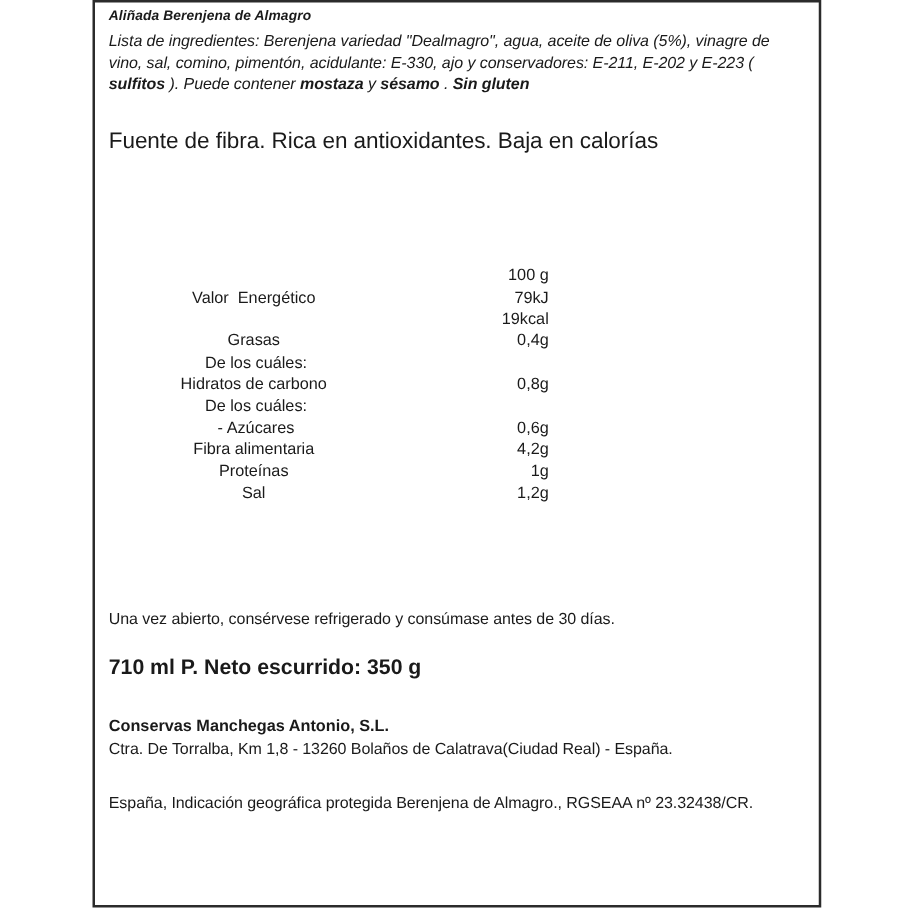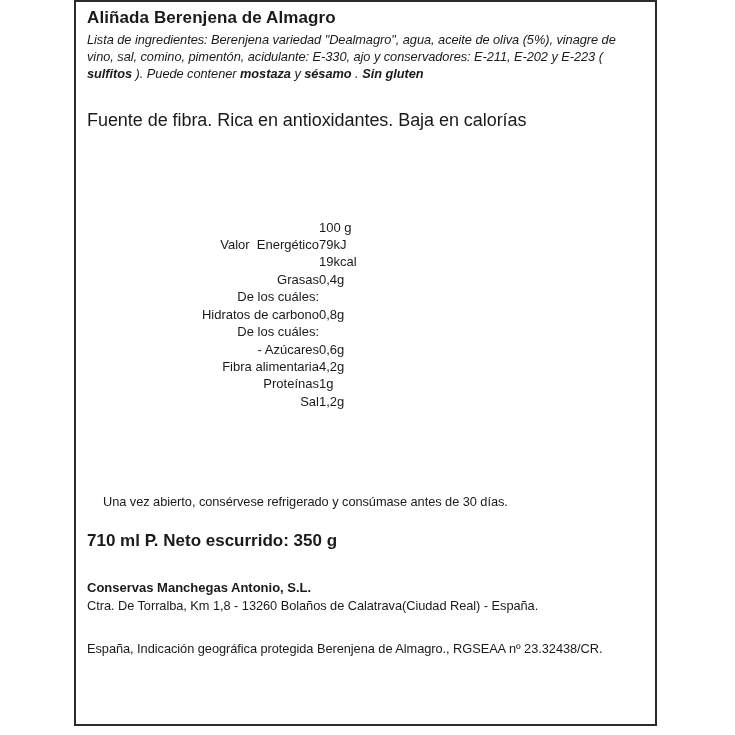--- a/index.html
+++ b/index.html
@@ -21,25 +21,26 @@
     width: 583px;
     height: 726px;
     border: 2px solid #2b2b2b;
     box-sizing: border-box;
     background: #ffffff;
   }
   .inner {
     padding: 5px 10px 0 11px;
   }
   .product-title {
-    font-size: 17px;
+    font-size: 11px;
     font-weight: bold;
     letter-spacing: 0.1px;
     margin: 0 0 4px 0;
     line-height: 1.25;
+    font-style: italic;
   }
   .ingredients {
     font-size: 12.8px;
     line-height: 1.32;
     margin: 0;
     letter-spacing: -0.05px;
     font-style: italic;
   }
   .ingredients b { font-weight: bold; }
   .claims {
@@ -55,25 +56,25 @@
     border-collapse: collapse;
     width: 352px;
     font-size: 13px;
   }
   table.nutrition td {
     padding: 0;
     line-height: 1.34;
     vertical-align: top;
     white-space: pre;
   }
-  td.nut-label { text-align: right; }
-  td.nut-value { width: 120px; }
+  td.nut-label { text-align: center; }
+  td.nut-value { text-align: right; width: 120px; }
   .storage {
     font-size: 12.8px;
-    margin: 84px 0 0 16px;
+    margin: 84px 0 0 0;
     letter-spacing: -0.05px;
   }
   .quantity {
     font-size: 17px;
     font-weight: bold;
     margin: 22px 0 0 0;
   }
   .company-name {
     font-size: 13px;
     font-weight: bold;

